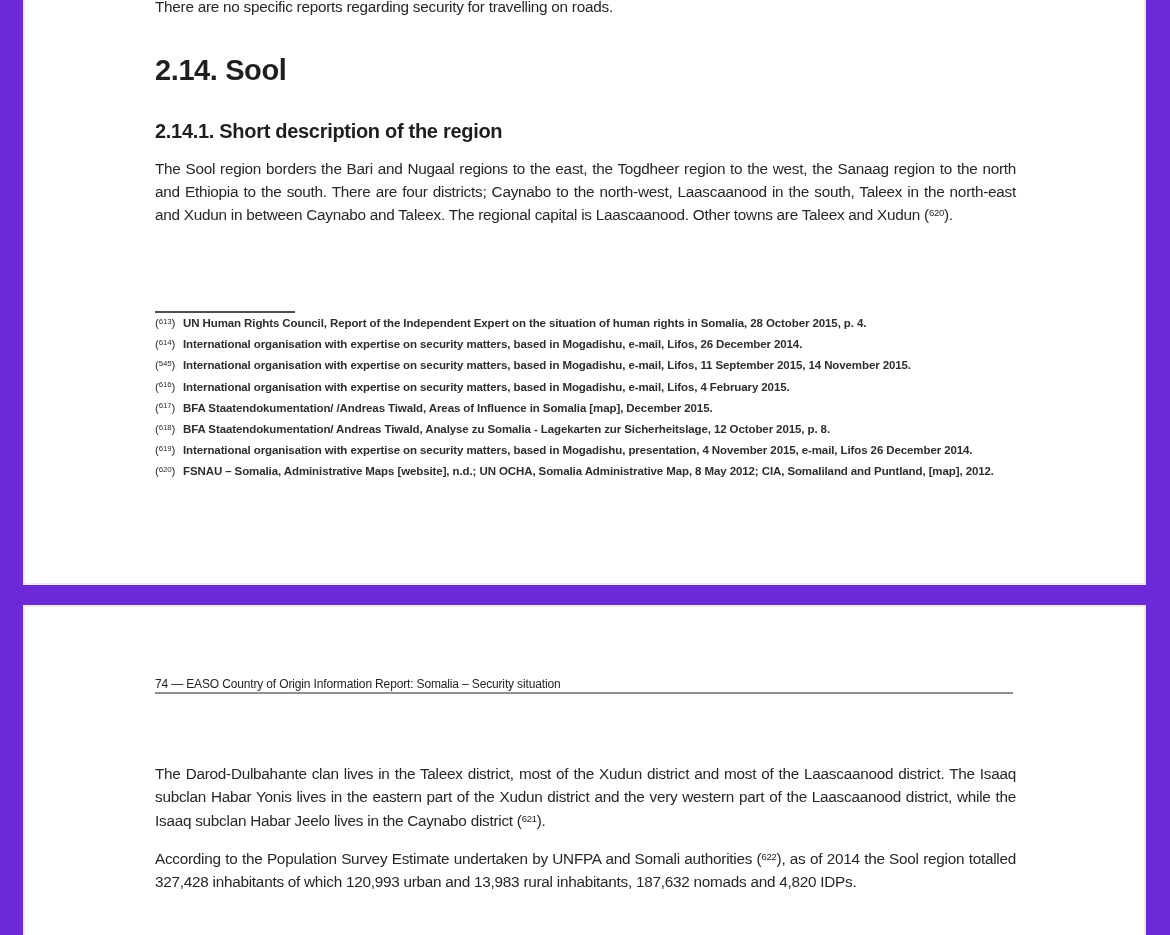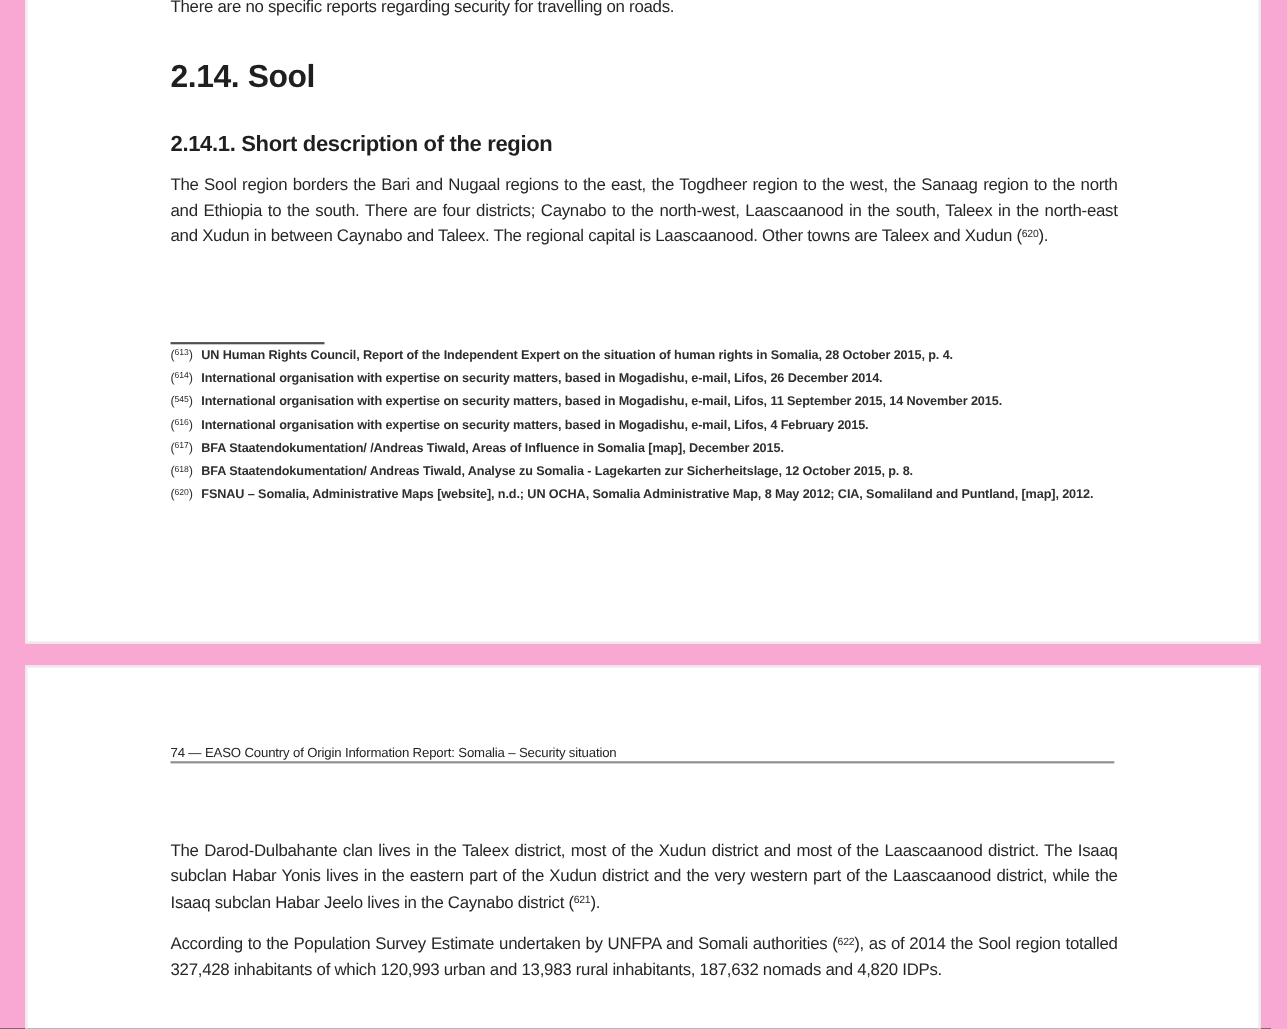--- a/index.html
+++ b/index.html
@@ -8,21 +8,21 @@
     width: 1170px;
     height: 935px;
     overflow: hidden;
     background: #1b1c1f;
     font-family: "Liberation Sans", sans-serif;
   }
   .canvas {
     position: relative;
     width: 1170px;
     height: 935px;
-    background: #f9a8d4;
+    background: #6d28d9;
   }
   .page {
     position: absolute;
     left: 23px;
     width: 1123px;
     background: #ffffff;
     border: 2px solid #ececec;
     box-sizing: border-box;
   }
   .page1 { top: -2px; height: 587px; }
@@ -155,20 +155,24 @@
         </div>
         <div class="footnote">
           <span class="fn-label">(<sup>617</sup>)</span>
           <span class="fn-text">BFA Staatendokumentation/ /Andreas Tiwald, Areas of Influence in Somalia [map], December 2015.</span>
         </div>
         <div class="footnote">
           <span class="fn-label">(<sup>618</sup>)</span>
           <span class="fn-text">BFA Staatendokumentation/ Andreas Tiwald, Analyse zu Somalia - Lagekarten zur Sicherheitslage, 12 October 2015, p. 8.</span>
         </div>
         <div class="footnote">
+          <span class="fn-label">(<sup>619</sup>)</span>
+          <span class="fn-text">International organisation with expertise on security matters, based in Mogadishu, presentation, 4 November 2015, e-mail, Lifos 26 December 2014.</span>
+        </div>
+        <div class="footnote">
           <span class="fn-label">(<sup>620</sup>)</span>
           <span class="fn-text">FSNAU – Somalia, Administrative Maps [website], n.d.; UN OCHA, Somalia Administrative Map, 8 May 2012; CIA, Somaliland and Puntland, [map], 2012.</span>
         </div>
       </div>
   </div>
 
   <div class="page page2">
     <div class="pg-header"><span>74 — EASO Country of Origin Information Report: Somalia – Security situation</span></div>
     <div class="hdr-rule"></div>
 

